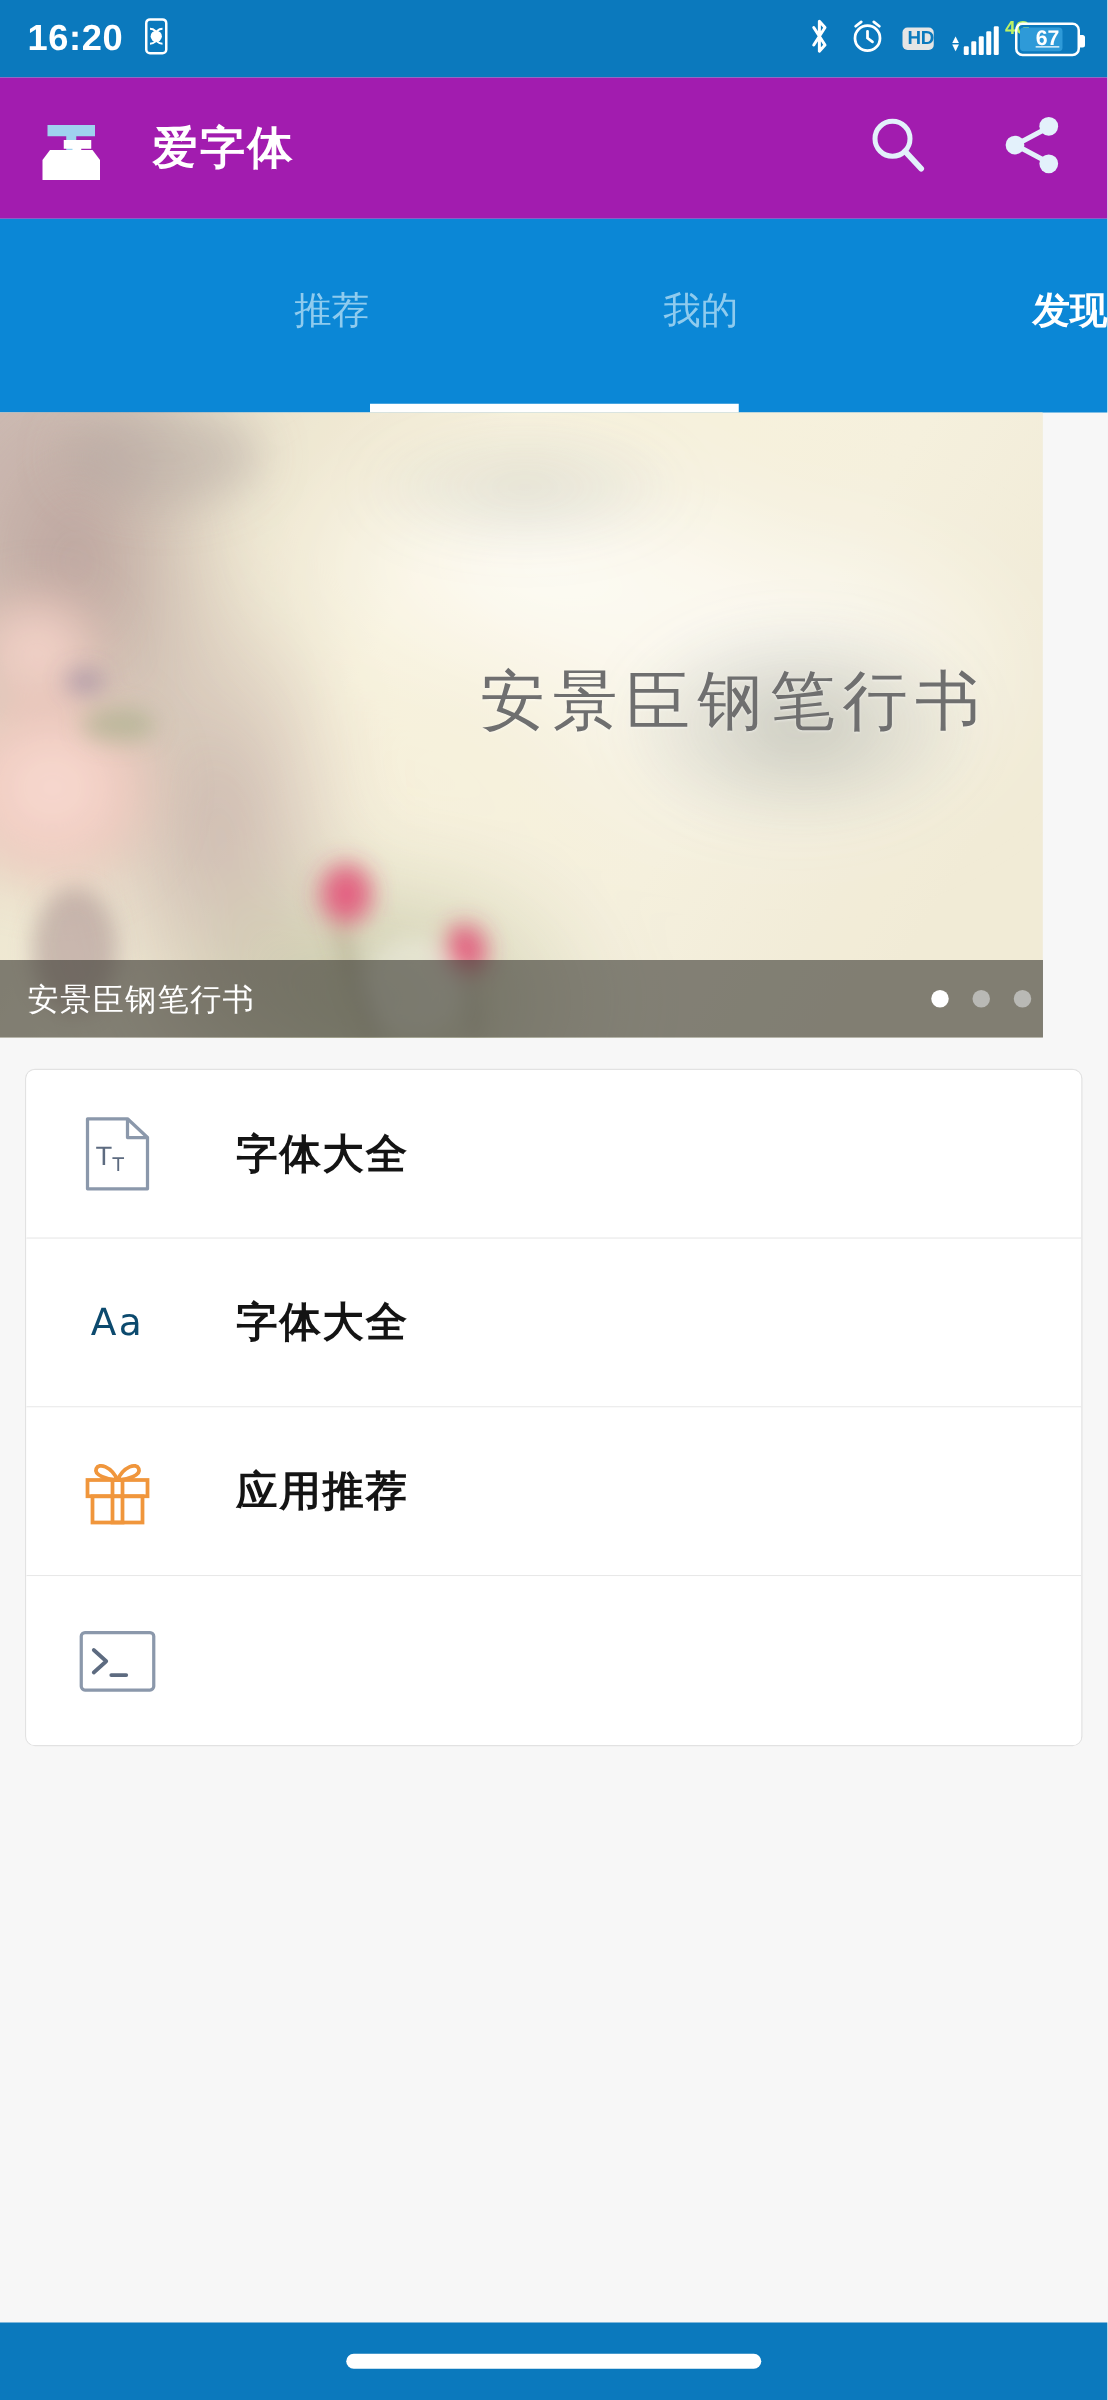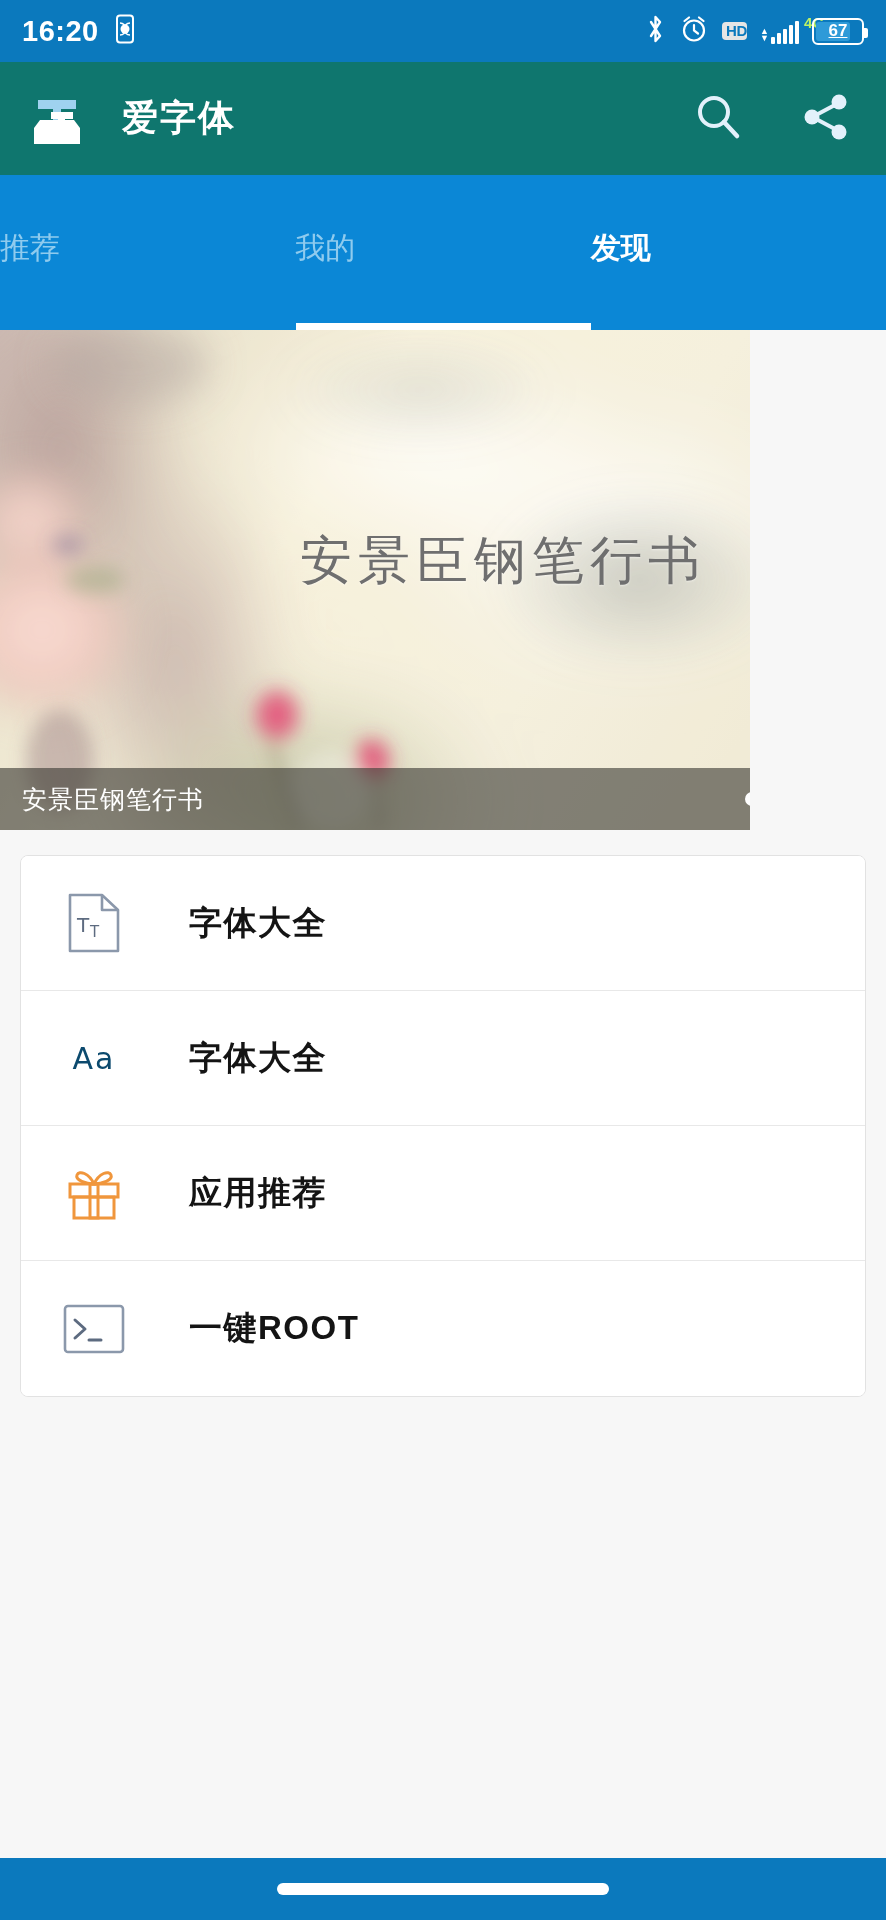--- a/index.html
+++ b/index.html
@@ -51,46 +51,46 @@
   }
   .battery .fill {
     position:absolute; left:2px; top:2px; bottom:2px; width:70%;
     background:#2e9ad8; border-radius:3px;
   }
   .battery .pct { position:relative; font-size:17px; font-weight:bold; color:#fff; z-index:2; }
 
   
   .app-bar {
     position:absolute; top:62px; left:0; width:886px; height:113px;
-    background:#0f766e;
+    background:#a21caf;
     display:flex; align-items:center; padding:14px 26px;
   }
   .app-logo { width:62px; height:62px; position:relative; flex:none; }
   .app-title { color:#ffffff; font-size:36px; font-weight:bold; margin-left:34px; letter-spacing:2px; }
   .app-actions { margin-left:auto; display:flex; align-items:center; gap:56px; padding-right:8px; }
 
   
   .tab-bar {
     position:absolute; top:175px; left:0; width:886px; height:155px;
     background:#0b87d6; display:flex; align-items:center;
   }
   .tab {
     flex:1; text-align:center; font-size:30px; color:#8fcbee;
-    position:relative; height:100%; display:flex; align-items:center; justify-content:flex-start;
+    position:relative; height:100%; display:flex; align-items:center; justify-content:flex-end;
     padding-bottom:8px;
   }
   .tab.active { color:#ffffff; font-weight:bold; }
   .tab-indicator {
     position:absolute; bottom:0; height:7px; background:#ffffff;
     width:295px; left:296px;
   }
 
   
   .banner {
-    position:absolute; top:330px; left:0; width:750px; height:500px;
+    position:absolute; top:330px; left:0; width:834px; height:500px;
     overflow:hidden; background:#e9e5cf;
   }
   .banner .bg { position:absolute; inset:0; }
   .banner-title {
     position:absolute; right:44px; top:196px;
     font-size:52px; color:#6f6f6f; letter-spacing:6px;
     font-family:"DejaVu Sans",sans-serif; font-weight:400;
     text-shadow:0 1px 2px rgba(255,255,255,0.5);
   }
   .banner-caption {
@@ -353,21 +353,20 @@
     </div>
 
     <div class="row">
       <span class="row-icon">
         <svg width="62" height="50" viewBox="0 0 62 50">
           <rect x="2" y="2" width="58" height="46" rx="3" fill="#ffffff" stroke="#8b98ab" stroke-width="2.6"></rect>
           <path d="M12 16 L22 25 L12 34" fill="none" stroke="#5d6b80" stroke-width="3" stroke-linecap="round" stroke-linejoin="round"></path>
           <path d="M26 36 H38" stroke="#5d6b80" stroke-width="3" stroke-linecap="round"></path>
         </svg>
       </span>
-      <span class="row-label">一键ROOT</span>
     </div>
 
   </div>
 
   <div class="nav-bar">
     <div class="nav-pill"></div>
   </div>
 
 </div>
 

